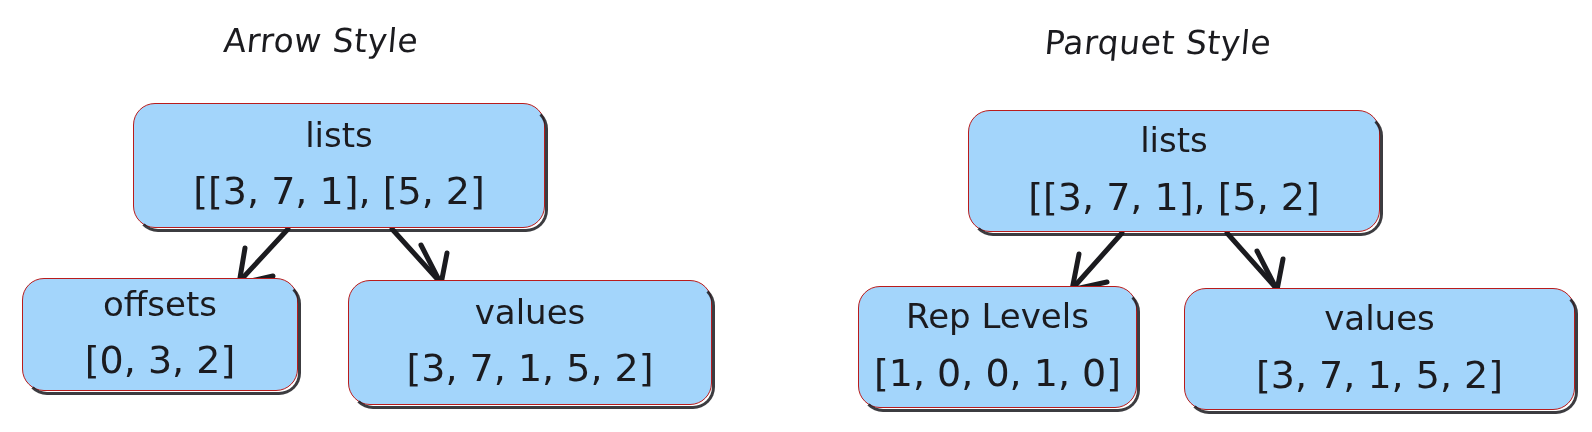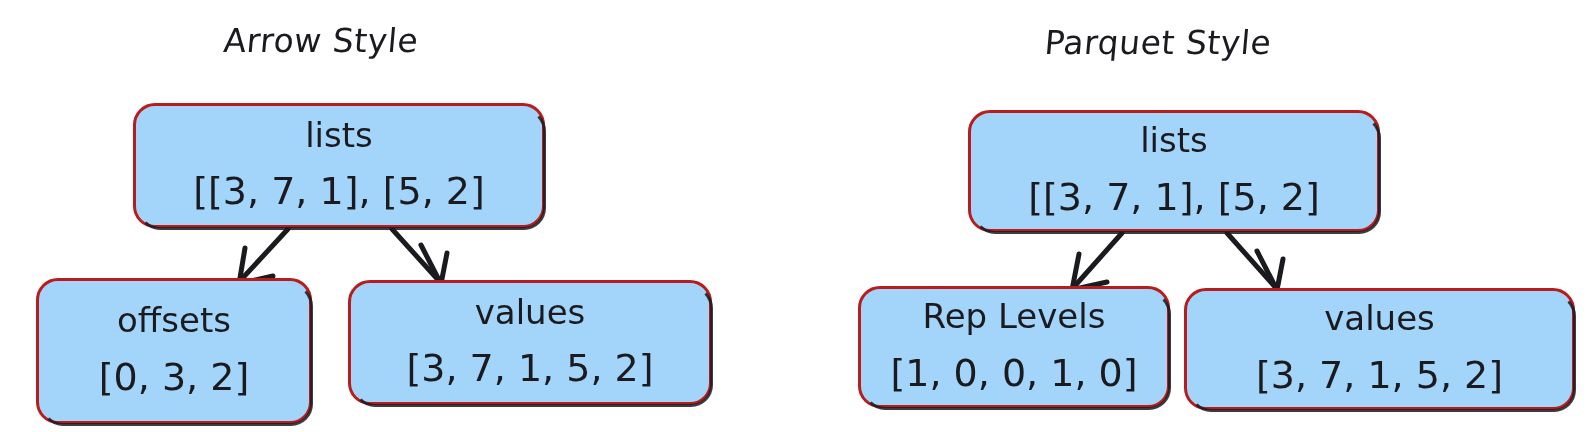--- a/index.html
+++ b/index.html
@@ -28,21 +28,21 @@
     font-family: "DejaVu Sans", sans-serif;
     white-space: nowrap;
     transform: skewX(-5deg);
   }
 
   
   .node {
     position: absolute;
     box-sizing: border-box;
     background: #a3d5fb;
-    border: 3px solid #b91c1c;
+    border: 1px solid #b91c1c;
     border-radius: 22px;
     display: flex;
     flex-direction: column;
     align-items: center;
     justify-content: center;
     color: #1b1b1f;
     text-align: center;
     z-index: 3;
   }
   .node .node-label {
@@ -124,38 +124,38 @@
     </g>
   </svg>
 
   <div class="panel-title" style="left:205px; top:24px; width:232px;">Arrow Style</div>
 
   <div class="node" style="left:133px; top:103px; width:412px; height:125px;">
     <div class="node-label">lists</div>
     <div class="node-value">[[3, 7, 1], [5, 2]</div>
   </div>
 
-  <div class="node" style="left:36px; top:278px; width:276px; height:146px;">
+  <div class="node" style="left:22px; top:278px; width:276px; height:113px;">
     <div class="node-label">offsets</div>
     <div class="node-value">[0, 3, 2]</div>
   </div>
 
   <div class="node" style="left:348px; top:280px; width:364px; height:125px;">
     <div class="node-label">values</div>
     <div class="node-value">[3, 7, 1, 5, 2]</div>
   </div>
 
   <div class="panel-title" style="left:1022px; top:26px; width:272px;">Parquet Style</div>
 
   <div class="node" style="left:968px; top:110px; width:412px; height:122px;">
     <div class="node-label">lists</div>
     <div class="node-value">[[3, 7, 1], [5, 2]</div>
   </div>
 
-  <div class="node" style="left:858px; top:286px; width:312px; height:122px;">
+  <div class="node" style="left:858px; top:286px; width:279px; height:122px;">
     <div class="node-label">Rep Levels</div>
     <div class="node-value">[1, 0, 0, 1, 0]</div>
   </div>
 
   <div class="node" style="left:1184px; top:288px; width:391px; height:122px;">
     <div class="node-label">values</div>
     <div class="node-value">[3, 7, 1, 5, 2]</div>
   </div>
 
 </div>

